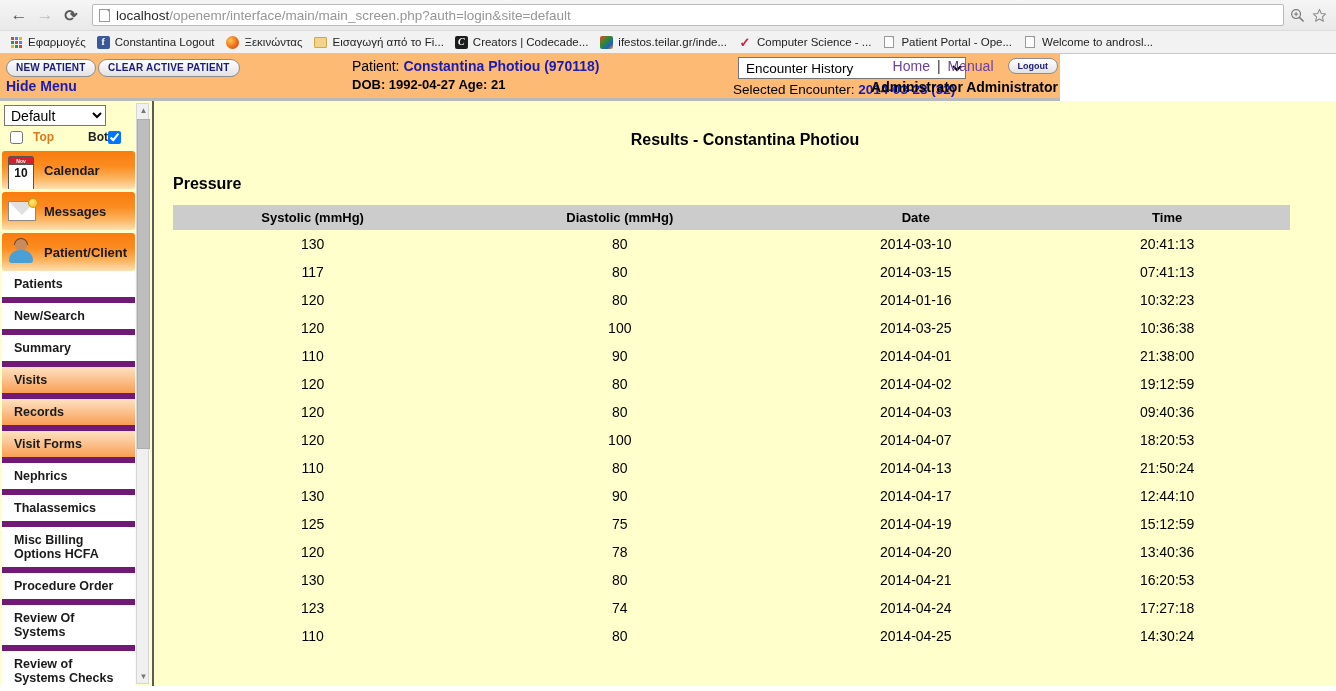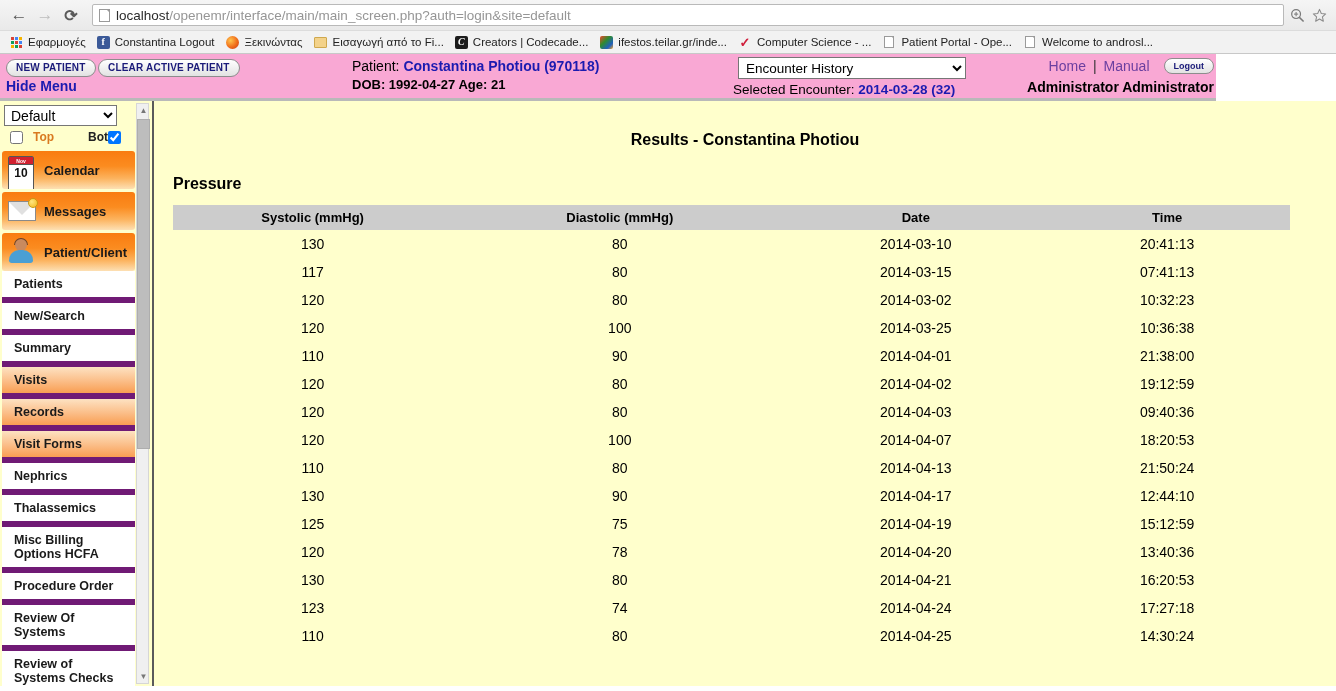--- a/index.html
+++ b/index.html
@@ -144,23 +144,23 @@
   }
   .ico-doc:after {
     content: ""; position: absolute; right: -1px; top: -1px;
     border-width: 0 3px 3px 0; border-style: solid;
     border-color: transparent #9a9a9a transparent transparent;
   }
 
   
   #openemr-top {
     position: relative;
-    width: 1216px;
+    width: 1060px;
     height: 47px;
-    background: #f9a8d4;
+    background: #fdba74;
     border-bottom: 3px solid #b9b9b9;
     overflow: hidden;
   }
   #btn-new-patient, #btn-clear-patient {
     position: absolute;
     top: 5px;
     height: 18px;
     border: 1px solid #8d8d8d;
     border-radius: 9px;
     background: linear-gradient(#ffffff,#e2e2e2);
@@ -266,21 +266,21 @@
     position: relative;
     overflow: hidden;
     flex: 0 0 auto;
   }
   #sidebar-inner {
     width: 137px;
     padding-top: 4px;
   }
   #nav-select-row { padding: 0 4px; }
   #nav-area-select {
-    width: 113px; height: 21px;
+    width: 102px; height: 21px;
     font-size: 14px;
     font-family: "Liberation Sans", sans-serif;
     border: 1px solid #767676;
     background: #fff;
     padding-left: 2px;
     border-radius: 0;
   }
   #topbot-row {
     display: flex; align-items: center;
     padding: 4px 6px 4px 10px;
@@ -662,21 +662,21 @@
           </tr>
           <tr>
             <td class="col-sys">117</td>
             <td class="col-dia">80</td>
             <td class="col-date">2014-03-15</td>
             <td class="col-time">07:41:13</td>
           </tr>
           <tr>
             <td class="col-sys">120</td>
             <td class="col-dia">80</td>
-            <td class="col-date">2014-03-02</td>
+            <td class="col-date">2014-01-16</td>
             <td class="col-time">10:32:23</td>
           </tr>
           <tr>
             <td class="col-sys">120</td>
             <td class="col-dia">100</td>
             <td class="col-date">2014-03-25</td>
             <td class="col-time">10:36:38</td>
           </tr>
           <tr>
             <td class="col-sys">110</td>

